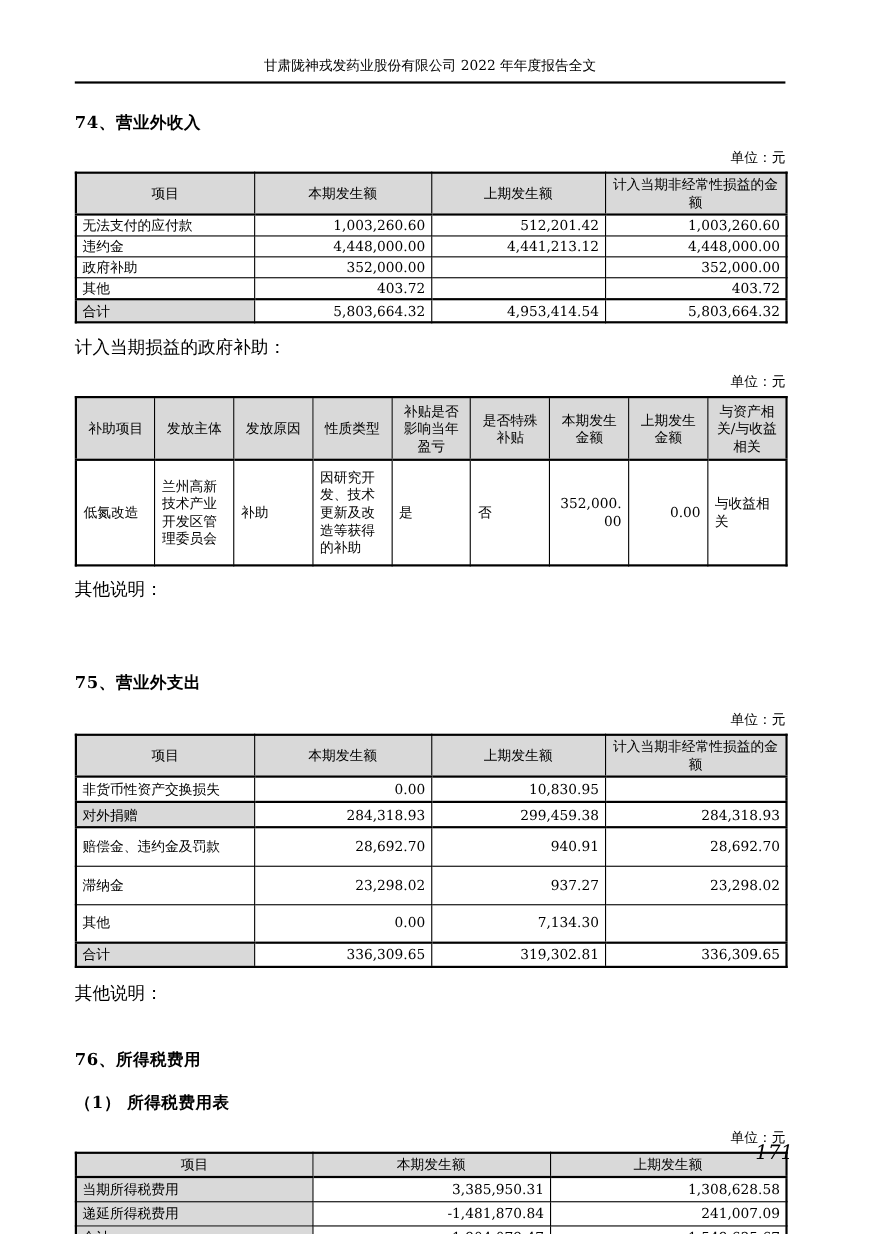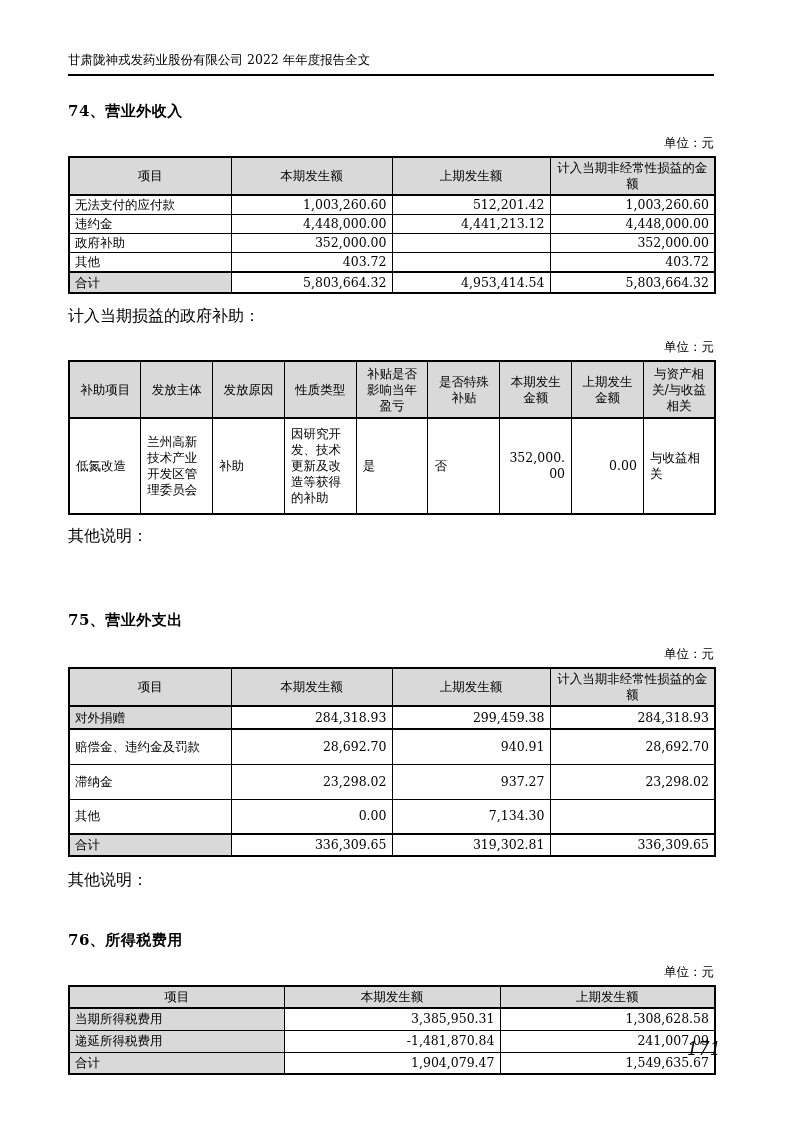--- a/index.html
+++ b/index.html
@@ -10,21 +10,21 @@
     margin:0 auto;
     background:#fff;
     font-family:"DejaVu Serif","Liberation Serif",serif;
     color:#000;
     overflow:hidden;
   }
   .content { position:absolute; left:68px; top:0; width:646px; }
 
   .doc-header {
     padding-top:52px; padding-bottom:5px;
-    text-align:left;
+    text-align:center;
     font-size:12.5px;
     border-bottom:2px solid #000;
   }
 
   .sec-heading { margin-top:26px; font-size:15px; font-weight:bold; letter-spacing:0.5px; }
   .sub-heading { margin-top:20px; font-size:15px; font-weight:bold; letter-spacing:0.5px; }
   .unit-label { margin-top:14px; text-align:right; font-size:12.5px; }
   .note-line  { margin-top:11px; font-size:16px; }
 
   table.fin-table {
@@ -200,20 +200,26 @@
       <thead>
         <tr class="head-row">
           <th>项目</th>
           <th>本期发生额</th>
           <th>上期发生额</th>
           <th>计入当期非经常性损益的金额</th>
         </tr>
       </thead>
       <tbody>
         <tr class="data-row rh-lg bb-thick">
+          <td class="label">非货币性资产交换损失</td>
+          <td class="num">0.00</td>
+          <td class="num">10,830.95</td>
+          <td class="num"></td>
+        </tr>
+        <tr class="data-row rh-lg bb-thick">
           <td class="label gray">对外捐赠</td>
           <td class="num">284,318.93</td>
           <td class="num">299,459.38</td>
           <td class="num">284,318.93</td>
         </tr>
         <tr class="data-row">
           <td class="label">赔偿金、违约金及罚款</td>
           <td class="num">28,692.70</td>
           <td class="num">940.91</td>
           <td class="num">28,692.70</td>
@@ -236,20 +242,21 @@
           <td class="num">319,302.81</td>
           <td class="num">336,309.65</td>
         </tr>
       </tbody>
     </table>
 
     <div class="note-line" style="margin-top:13px">其他说明：</div>
 
     <div class="sec-heading" style="margin-top:40px">76、所得税费用</div>
 
+    <div class="sub-heading">（1） 所得税费用表</div>
 
     <div class="unit-label">单位：元</div>
 
     <table class="fin-table t4">
       <colgroup>
           <col style="width:215px">
           <col style="width:216px">
           <col style="width:215px">
         </colgroup>
       <thead>

